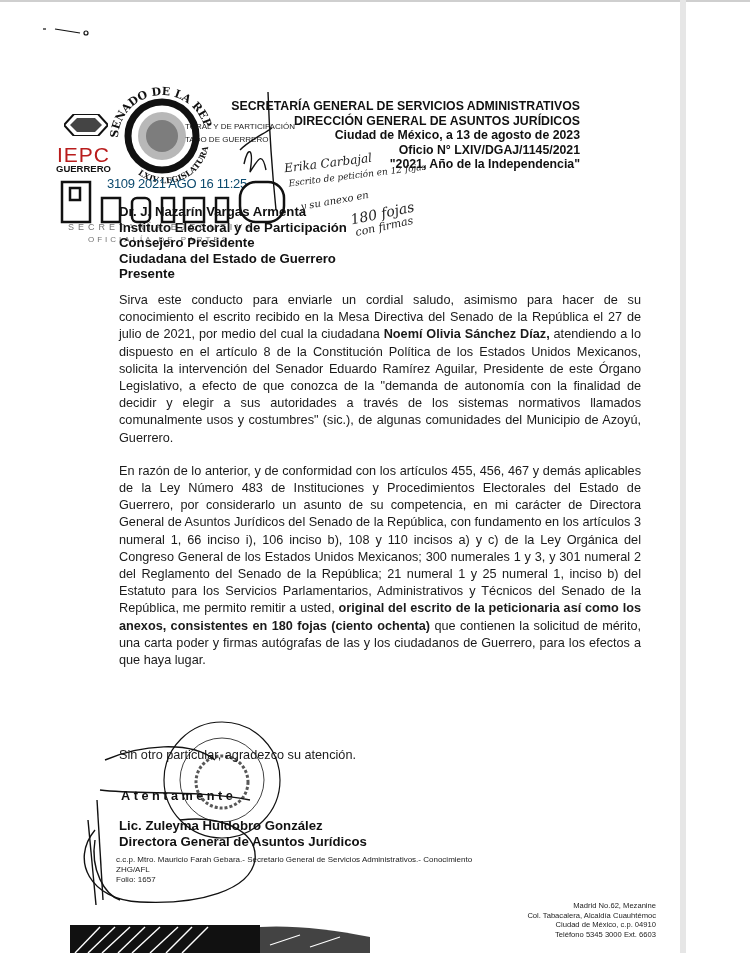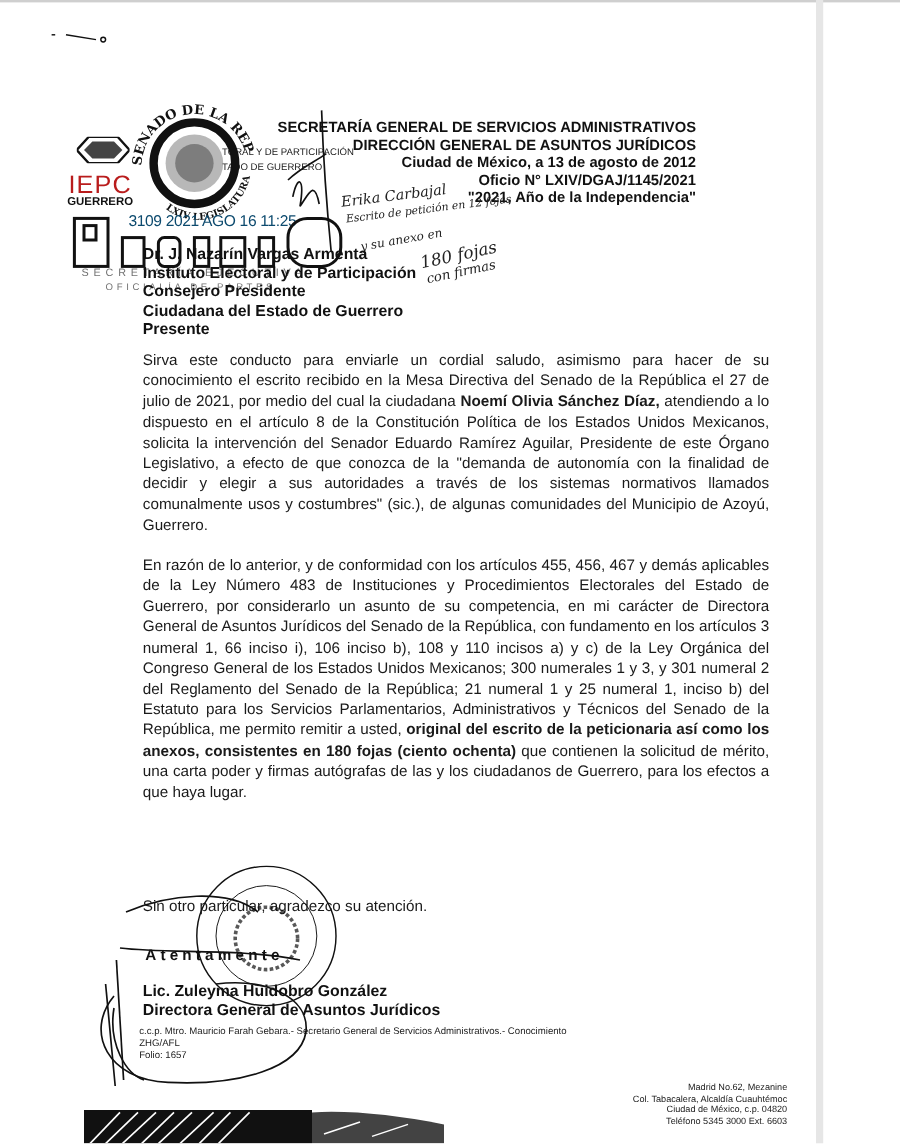--- a/index.html
+++ b/index.html
@@ -56,21 +56,21 @@
 </head>
 <body>
 
 <div class="page">
   <div class="top-edge"></div>
   <div class="right-edge"></div>
 
   <div class="header">
     <div>SECRETARÍA GENERAL DE SERVICIOS ADMINISTRATIVOS</div>
     <div>DIRECCIÓN GENERAL DE ASUNTOS JURÍDICOS</div>
-    <div>Ciudad de México, a 13 de agosto de 2012</div>
+    <div>Ciudad de México, a 13 de agosto de 2023</div>
     <div>Oficio N° LXIV/DGAJ/1145/2021</div>
     <div class="motto">"2021, Año de la Independencia"</div>
   </div>
 
   <svg class="iepc-logo" viewBox="0 0 44 22">
     <polygon points="0,11 10,0 34,0 44,11 34,22 10,22" fill="none" stroke="#111" stroke-width="2"></polygon>
     <polygon points="6,11 13,4 31,4 38,11 31,18 13,18" fill="#444"></polygon>
   </svg>
   <div class="iepc">IEPC</div>
   <div class="iepc-sub">GUERRERO</div>
@@ -138,21 +138,21 @@
   <div class="ccp">
     <div>c.c.p. Mtro. Mauricio Farah Gebara.- Secretario General de Servicios Administrativos.- Conocimiento</div>
     <div>ZHG/AFL</div>
     <div>Folio: 1657</div>
   </div>
 
 
   <div class="address">
     <div>Madrid No.62, Mezanine</div>
     <div>Col. Tabacalera, Alcaldía Cuauhtémoc</div>
-    <div>Ciudad de México, c.p. 04820</div>
+    <div>Ciudad de México, c.p. 04910</div>
     <div>Teléfono 5345 3000 Ext. 6603</div>
   </div>
 
   <svg class="svg-overlay" viewBox="0 0 750 953">
 
     <g stroke="#111" stroke-width="1.2" fill="none">
       <path d="M43 29 L46 29"></path>
       <path d="M55 29 L80 33"></path>
       <circle cx="86" cy="33" r="2"></circle>
     </g>

